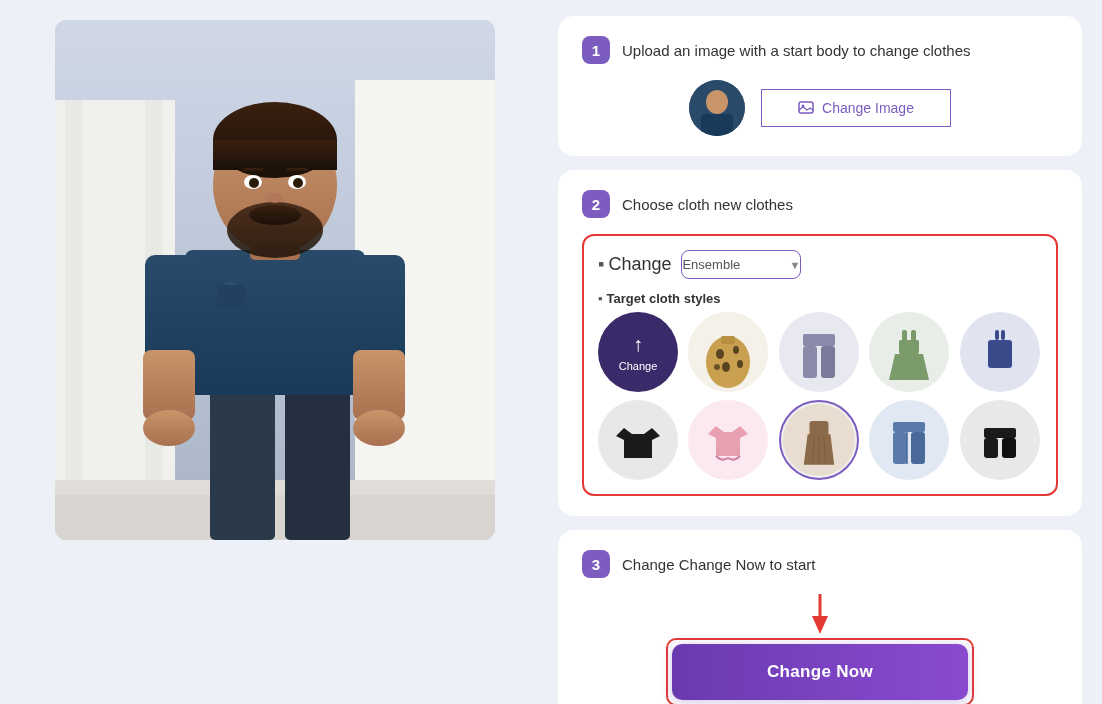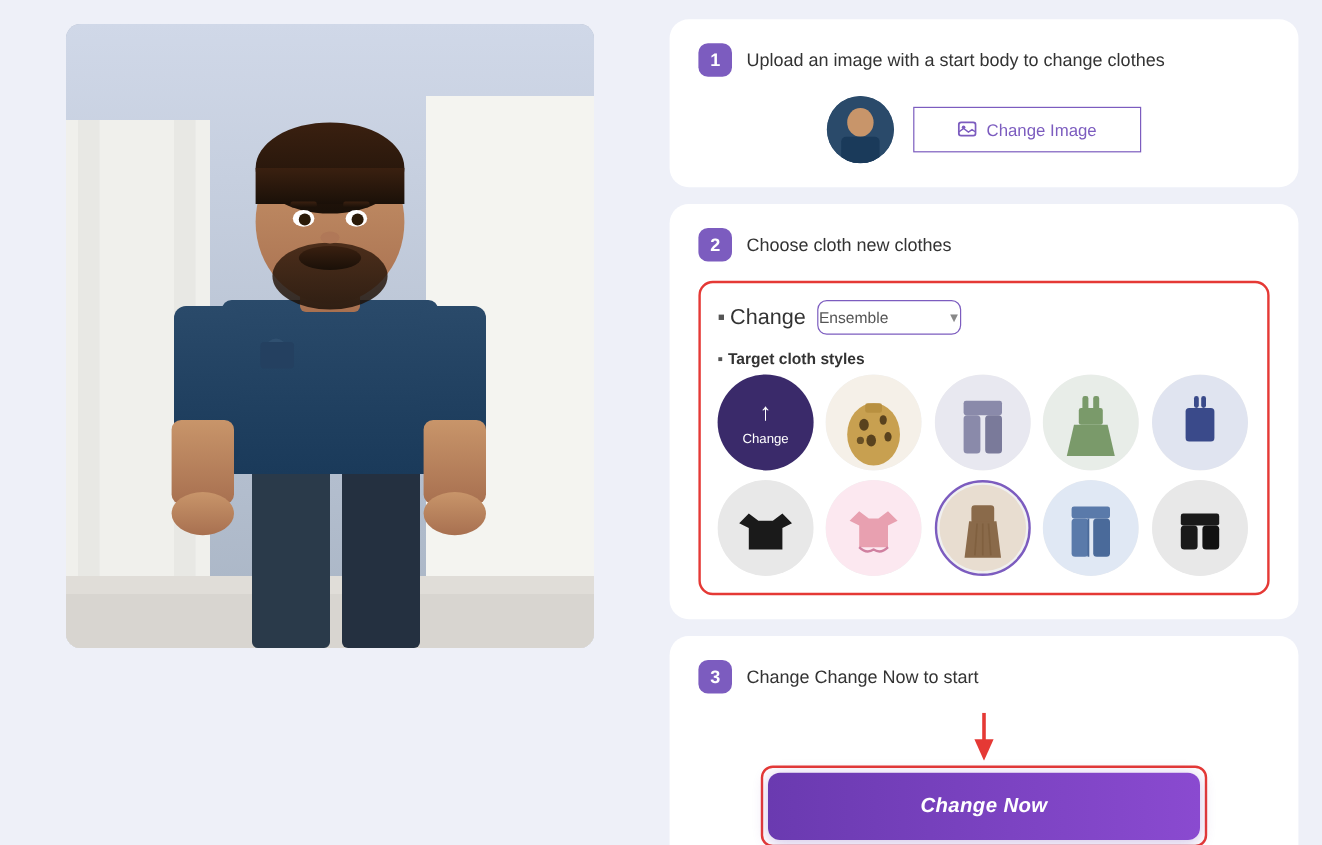--- a/index.html
+++ b/index.html
@@ -220,33 +220,32 @@
 
     
     .step3-content {
       display: flex;
       flex-direction: column;
       align-items: center;
       gap: 12px;
     }
 
     .change-now-btn {
-      width: 360px;
+      width: 296px;
       padding: 18px;
       background: linear-gradient(90deg, #6a3ab0, #8a4ad0);
       border: none;
       border-radius: 10px;
       color: white;
       font-size: 17px;
       font-weight: 600;
       cursor: pointer;
       letter-spacing: 0.3px;
       position: relative;
       box-shadow: 0 2px 12px rgba(106, 58, 176, 0.3);
-      font-style: italic;
     }
 
     .red-box-outline {
       border: 2.5px solid #e53935;
       border-radius: 10px;
       padding: 4px;
       display: inline-block;
       position: relative;
     }
 

